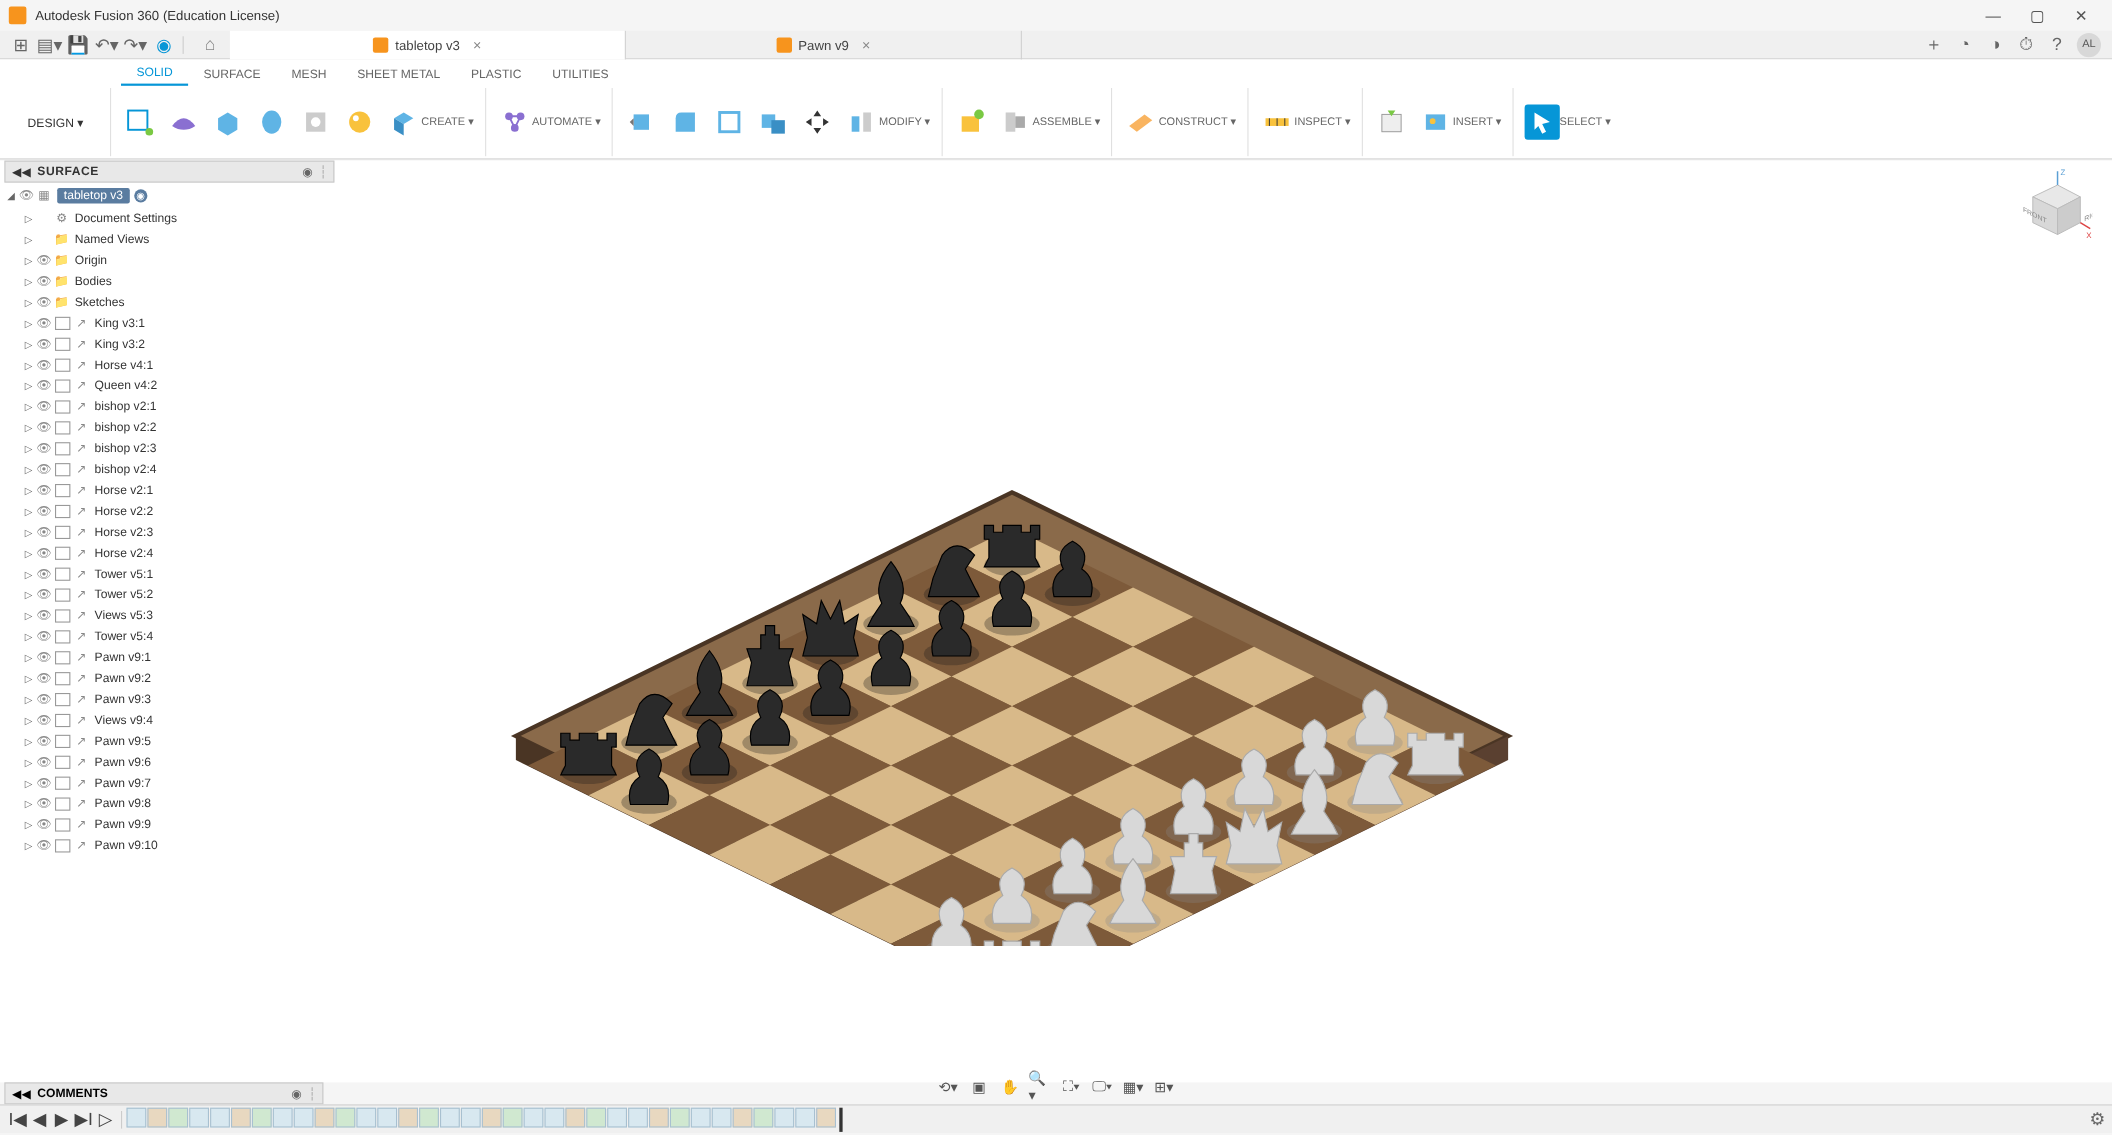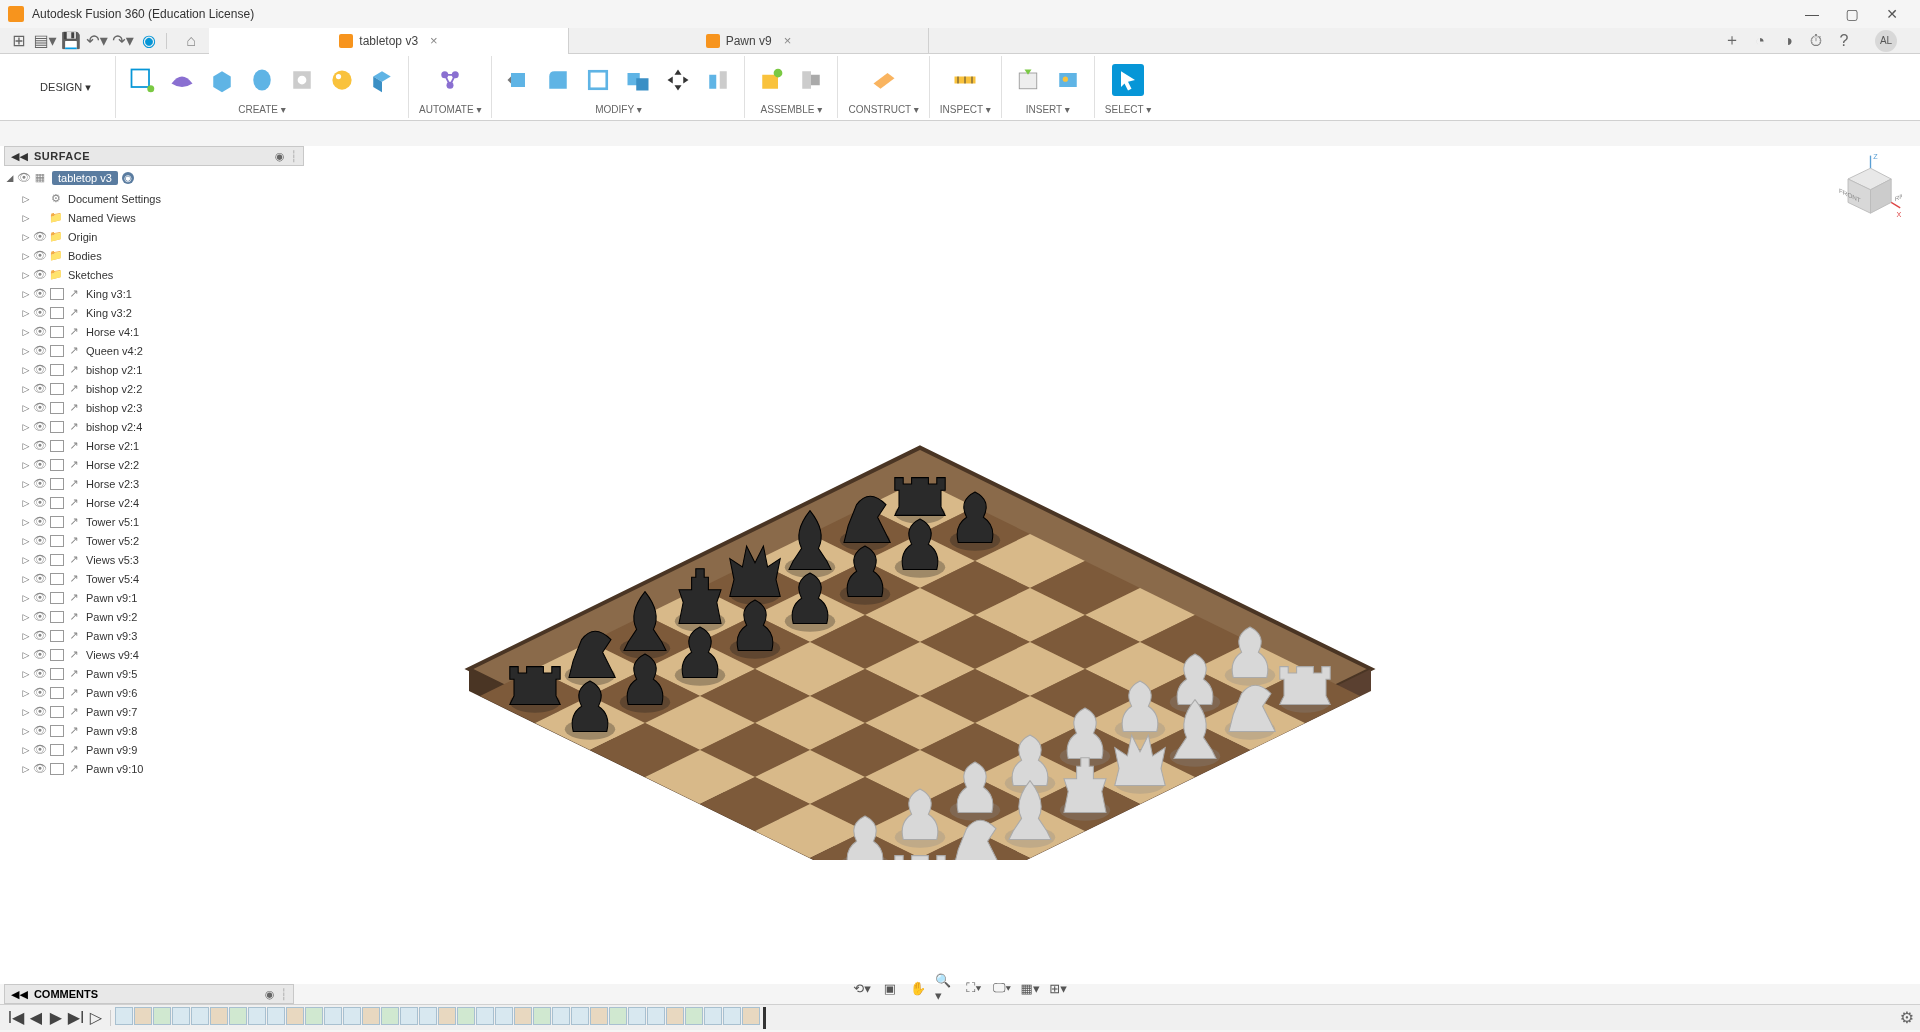--- a/index.html
+++ b/index.html
@@ -16,30 +16,30 @@
 .qat .qat-btn { width: 24px; height: 22px; display: flex; align-items: center; justify-content: center; color: #666; margin: 0 1px; cursor: pointer; }
 .qat .qat-sep { width: 1px; height: 16px; background: #ccc; margin: 0 4px; }
 .qat .home-btn { width: 28px; height: 22px; display: flex; align-items: center; justify-content: center; color: #888; margin-left: 6px; }
 .qat .tabs { flex: 1; display: flex; height: 26px; margin-left: 4px; }
 .qat .tab { display: flex; align-items: center; padding: 0 14px; font-size: 12px; color: #444; border-right: 1px solid #d0d0d0; position: relative; cursor: pointer; }
 .qat .tab.active { background: #fff; }
 .qat .tab .tab-icon { width: 14px; height: 14px; background: #f7941d; border-radius: 2px; margin-right: 6px; }
 .qat .tab .close { margin-left: 12px; color: #888; font-size: 13px; }
 .qat .right-icons { display: flex; align-items: center; }
 .qat .ri { width: 28px; height: 22px; display: flex; align-items: center; justify-content: center; color: #666; cursor: pointer; }
-.qat .avatar { width: 22px; height: 22px; border-radius: 50%; background: #d8d8d8; font-size: 10px; display: flex; align-items: center; justify-content: center; color: #555; margin: 0 17px; }
+.qat .avatar { width: 22px; height: 22px; border-radius: 50%; background: #d8d8d8; font-size: 10px; display: flex; align-items: center; justify-content: center; color: #555; margin: 0 4px; }
 
 
 .ribbon { background: #fff; border-bottom: 1px solid #d0d0d0; }
 .ribbon-tabs { height: 24px; display: flex; align-items: flex-end; padding-left: 110px; font-size: 11px; }
 .ribbon-tabs .rtab { padding: 4px 14px; color: #666; cursor: pointer; }
 .ribbon-tabs .rtab.active { color: #0696d7; border-bottom: 2px solid #0696d7; }
-.ribbon-body { height: 66px; display: flex; align-items: stretch; padding: 2px 16px; }
+.ribbon-body { height: 66px; display: flex; align-items: stretch; padding: 2px 1px; }
 .ribbon-body .design-drop { width: 100px; display: flex; align-items: center; justify-content: center; font-size: 11px; color: #333; border-right: 1px solid #e0e0e0; cursor: pointer; }
-.ribbon-group { display: flex; flex-direction: column; align-items: center; border-right: 1px solid #e0e0e0; padding: 2px 10px; }
+.ribbon-group { display: flex; flex-direction: row; align-items: center; border-right: 1px solid #e0e0e0; padding: 2px 10px; }
 .ribbon-group .icons-row { display: flex; gap: 8px; flex: 1; align-items: center; }
 .ribbon-group .grp-label { font-size: 10px; color: #666; height: 14px; display: flex; align-items: center; }
 .tool-ico { width: 32px; height: 32px; display: flex; align-items: center; justify-content: center; cursor: pointer; }
 .tool-ico svg { width: 28px; height: 28px; }
 .tool-ico.sel { background: #0696d7; border-radius: 3px; }
 
 
 .browser { position: absolute; top: 146px; left: 4px; width: 300px; background: rgba(255,255,255,0.0); font-size: 11px; color: #333; }
 .browser-header { height: 20px; display: flex; align-items: center; background: #e8e8e8; border: 1px solid #c8c8c8; padding: 0 6px; }
 .browser-header .collapse { margin-right: 6px; cursor: pointer; }
@@ -118,20 +118,28 @@
     <div class="ri">＋</div>
     <div class="ri">◔</div>
     <div class="ri">◑</div>
     <div class="ri">⏱</div>
     <div class="ri">?</div>
     <div class="avatar">AL</div>
   </div>
 </div>
 
 <div class="ribbon">
+  <div class="ribbon-tabs" id="ribbon-tabs">
+      <div class="rtab active">SOLID</div>
+      <div class="rtab">SURFACE</div>
+      <div class="rtab">MESH</div>
+      <div class="rtab">SHEET METAL</div>
+      <div class="rtab">PLASTIC</div>
+      <div class="rtab">UTILITIES</div>
+    </div>
   <div class="ribbon-body">
     <div class="design-drop">DESIGN ▾</div>
 
     <div class="ribbon-group">
       <div class="icons-row">
         <div class="tool-ico">
             <svg viewBox="0 0 32 32">
               <rect x="4" y="4" width="20" height="20" fill="none" stroke="#0696d7" stroke-width="2"></rect>
               <circle cx="26" cy="26" r="4" fill="#7ac943"></circle>
             </svg>

